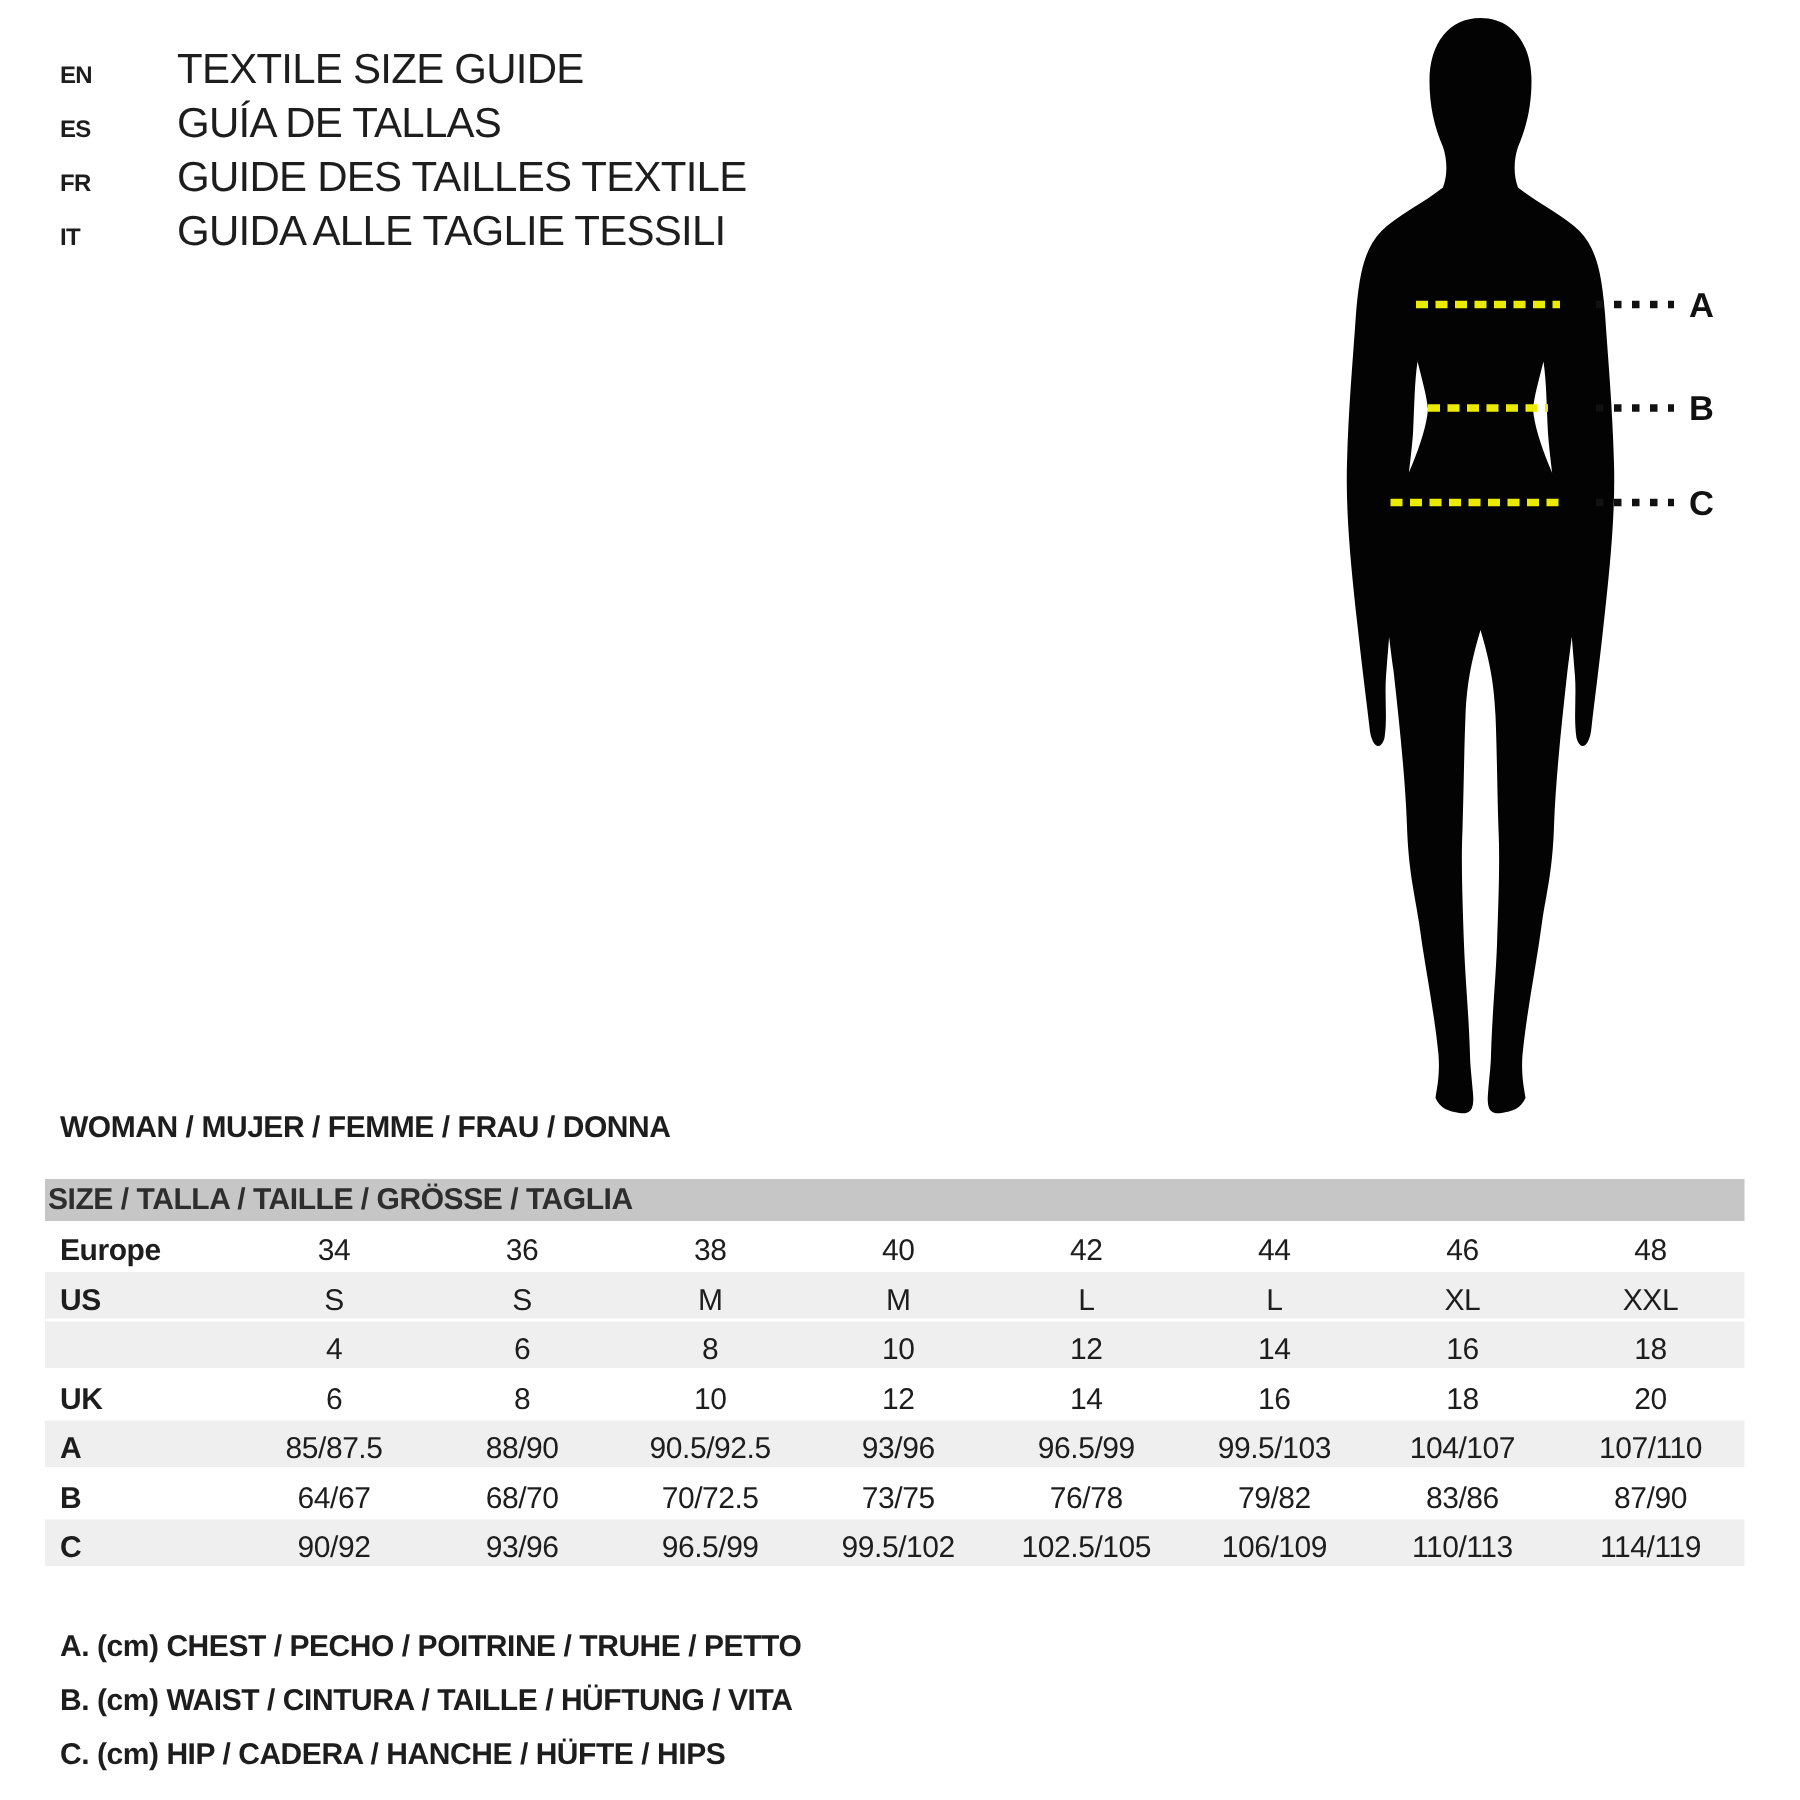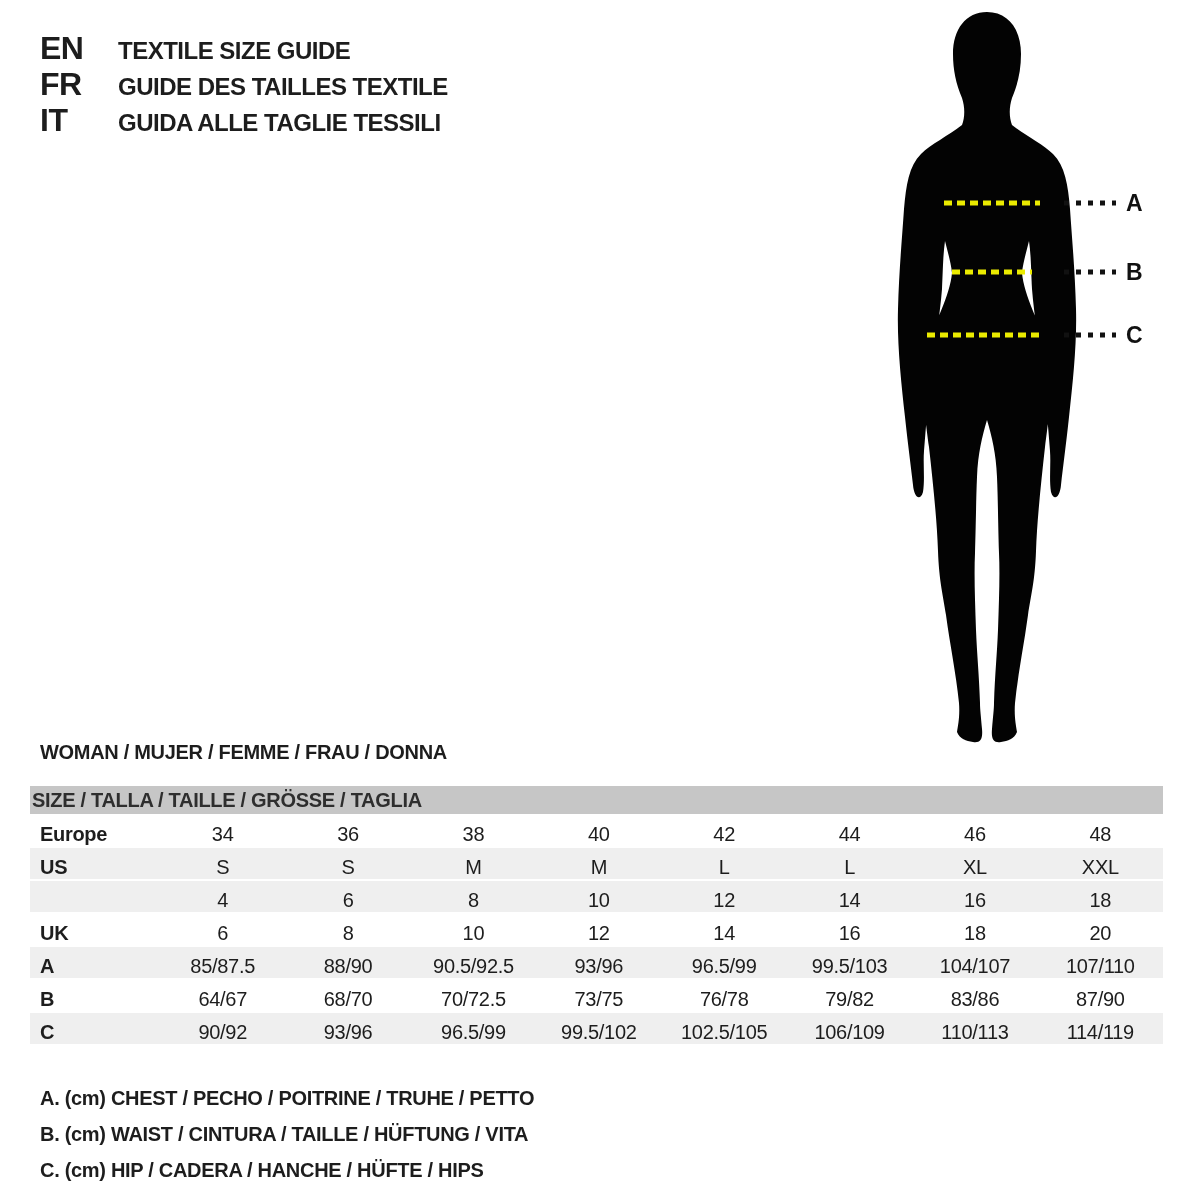--- a/index.html
+++ b/index.html
@@ -3,22 +3,22 @@
 <meta charset="utf-8">
 <style>
   html,body{margin:0;padding:0;}
   body{
     width:1200px;height:1200px;position:relative;background:#ffffff;
     font-family:"Liberation Sans", sans-serif;color:#1d1d1d;overflow:hidden;
   }
   
   .lang-block{position:absolute;left:40px;top:30px;}
   .lang-row{display:flex;align-items:baseline;height:36px;}
-  .lang-code{width:78px;font-size:32px;font-weight:bold;letter-spacing:-0.5px;}
-  .lang-title{font-size:24px;font-weight:bold;letter-spacing:-0.5px;white-space:nowrap;}
+  .lang-code{width:78px;font-size:16px;font-weight:bold;letter-spacing:-0.5px;}
+  .lang-title{font-size:28px;font-weight:normal;letter-spacing:-0.5px;white-space:nowrap;}
   
   .figure-svg{position:absolute;left:870px;top:5px;width:330px;height:740px;}
   .marker{position:absolute;left:1126px;width:30px;text-align:left;
           font-size:23px;font-weight:bold;color:#111;}
   .marker-0{top:190px;} .marker-1{top:259px;} .marker-2{top:322px;}
   
   .gender-line{position:absolute;left:40px;top:741px;font-size:20px;font-weight:bold;
                letter-spacing:-0.3px;}
   
   .size-table{position:absolute;left:30px;top:786px;width:1133px;}
@@ -35,20 +35,24 @@
   .legend-line{font-size:20px;font-weight:bold;letter-spacing:-0.3px;height:36px;
                white-space:nowrap;}
 </style>
 </head>
 <body>
 
 <div class="lang-block">
     <div class="lang-row">
       <span class="lang-code">EN</span>
       <span class="lang-title">TEXTILE SIZE GUIDE</span>
+    </div>
+    <div class="lang-row">
+      <span class="lang-code">ES</span>
+      <span class="lang-title">GUÍA DE TALLAS</span>
     </div>
     <div class="lang-row">
       <span class="lang-code">FR</span>
       <span class="lang-title">GUIDE DES TAILLES TEXTILE</span>
     </div>
     <div class="lang-row">
       <span class="lang-code">IT</span>
       <span class="lang-title">GUIDA ALLE TAGLIE TESSILI</span>
     </div>
   </div>

